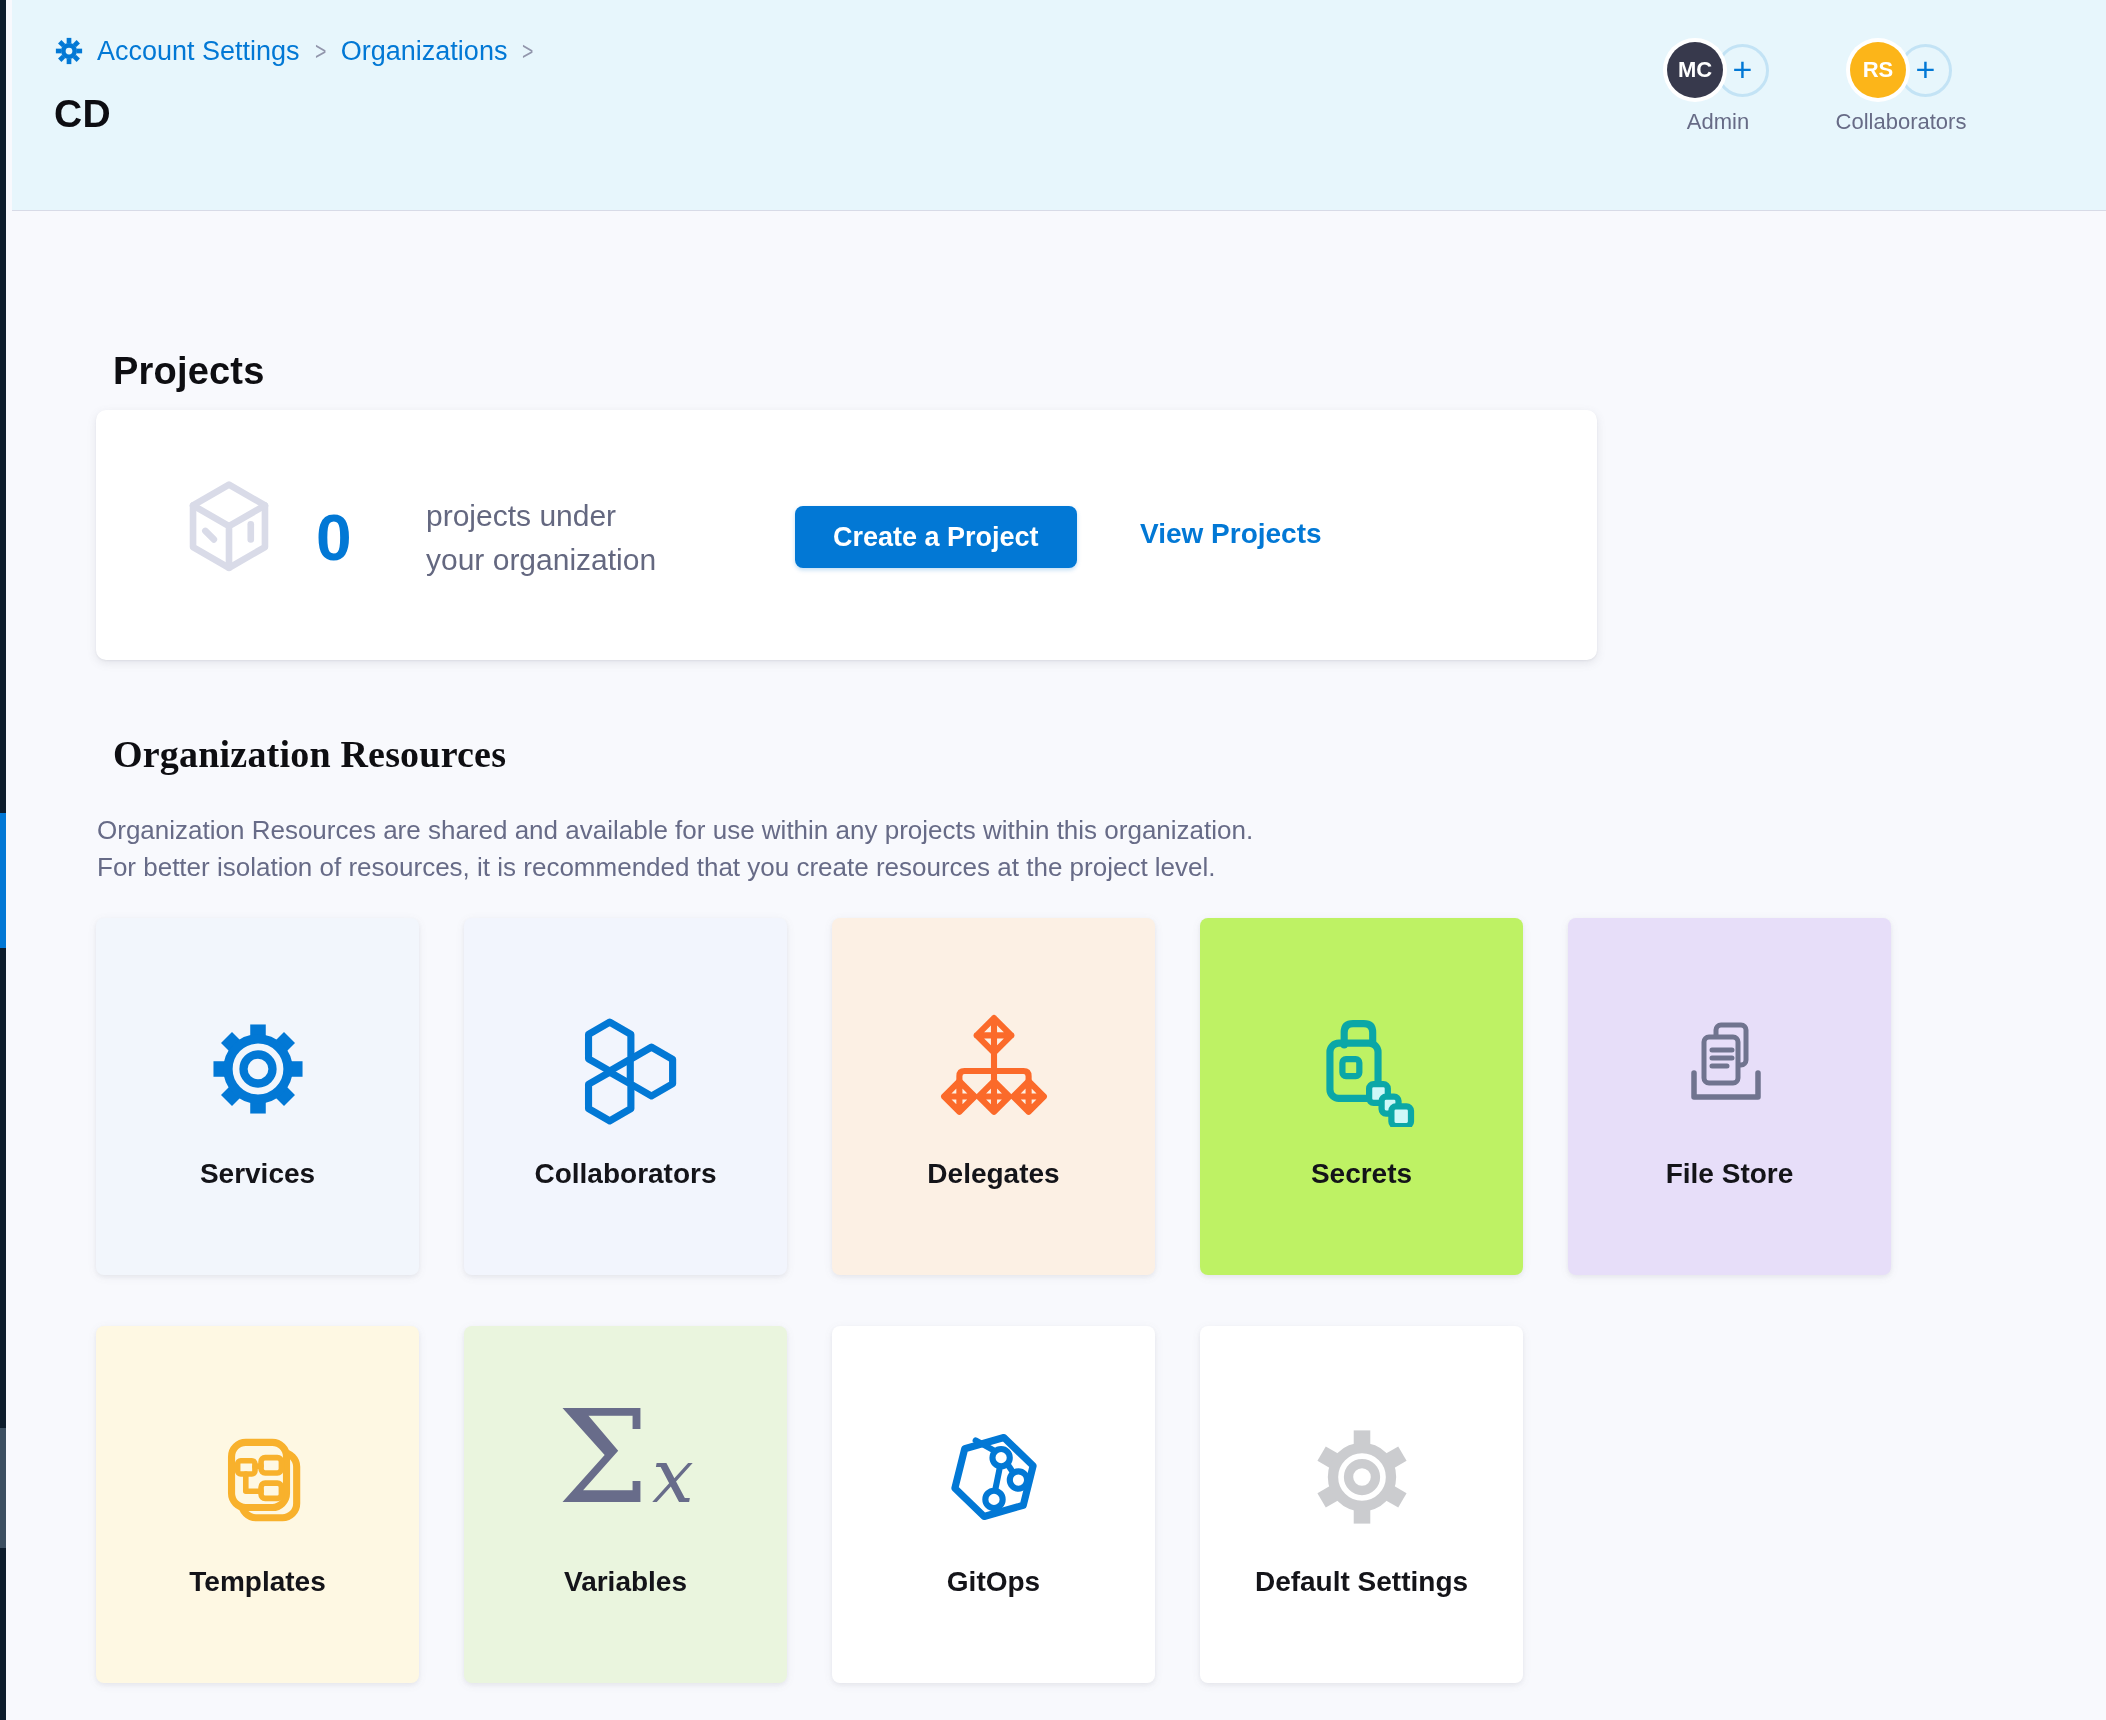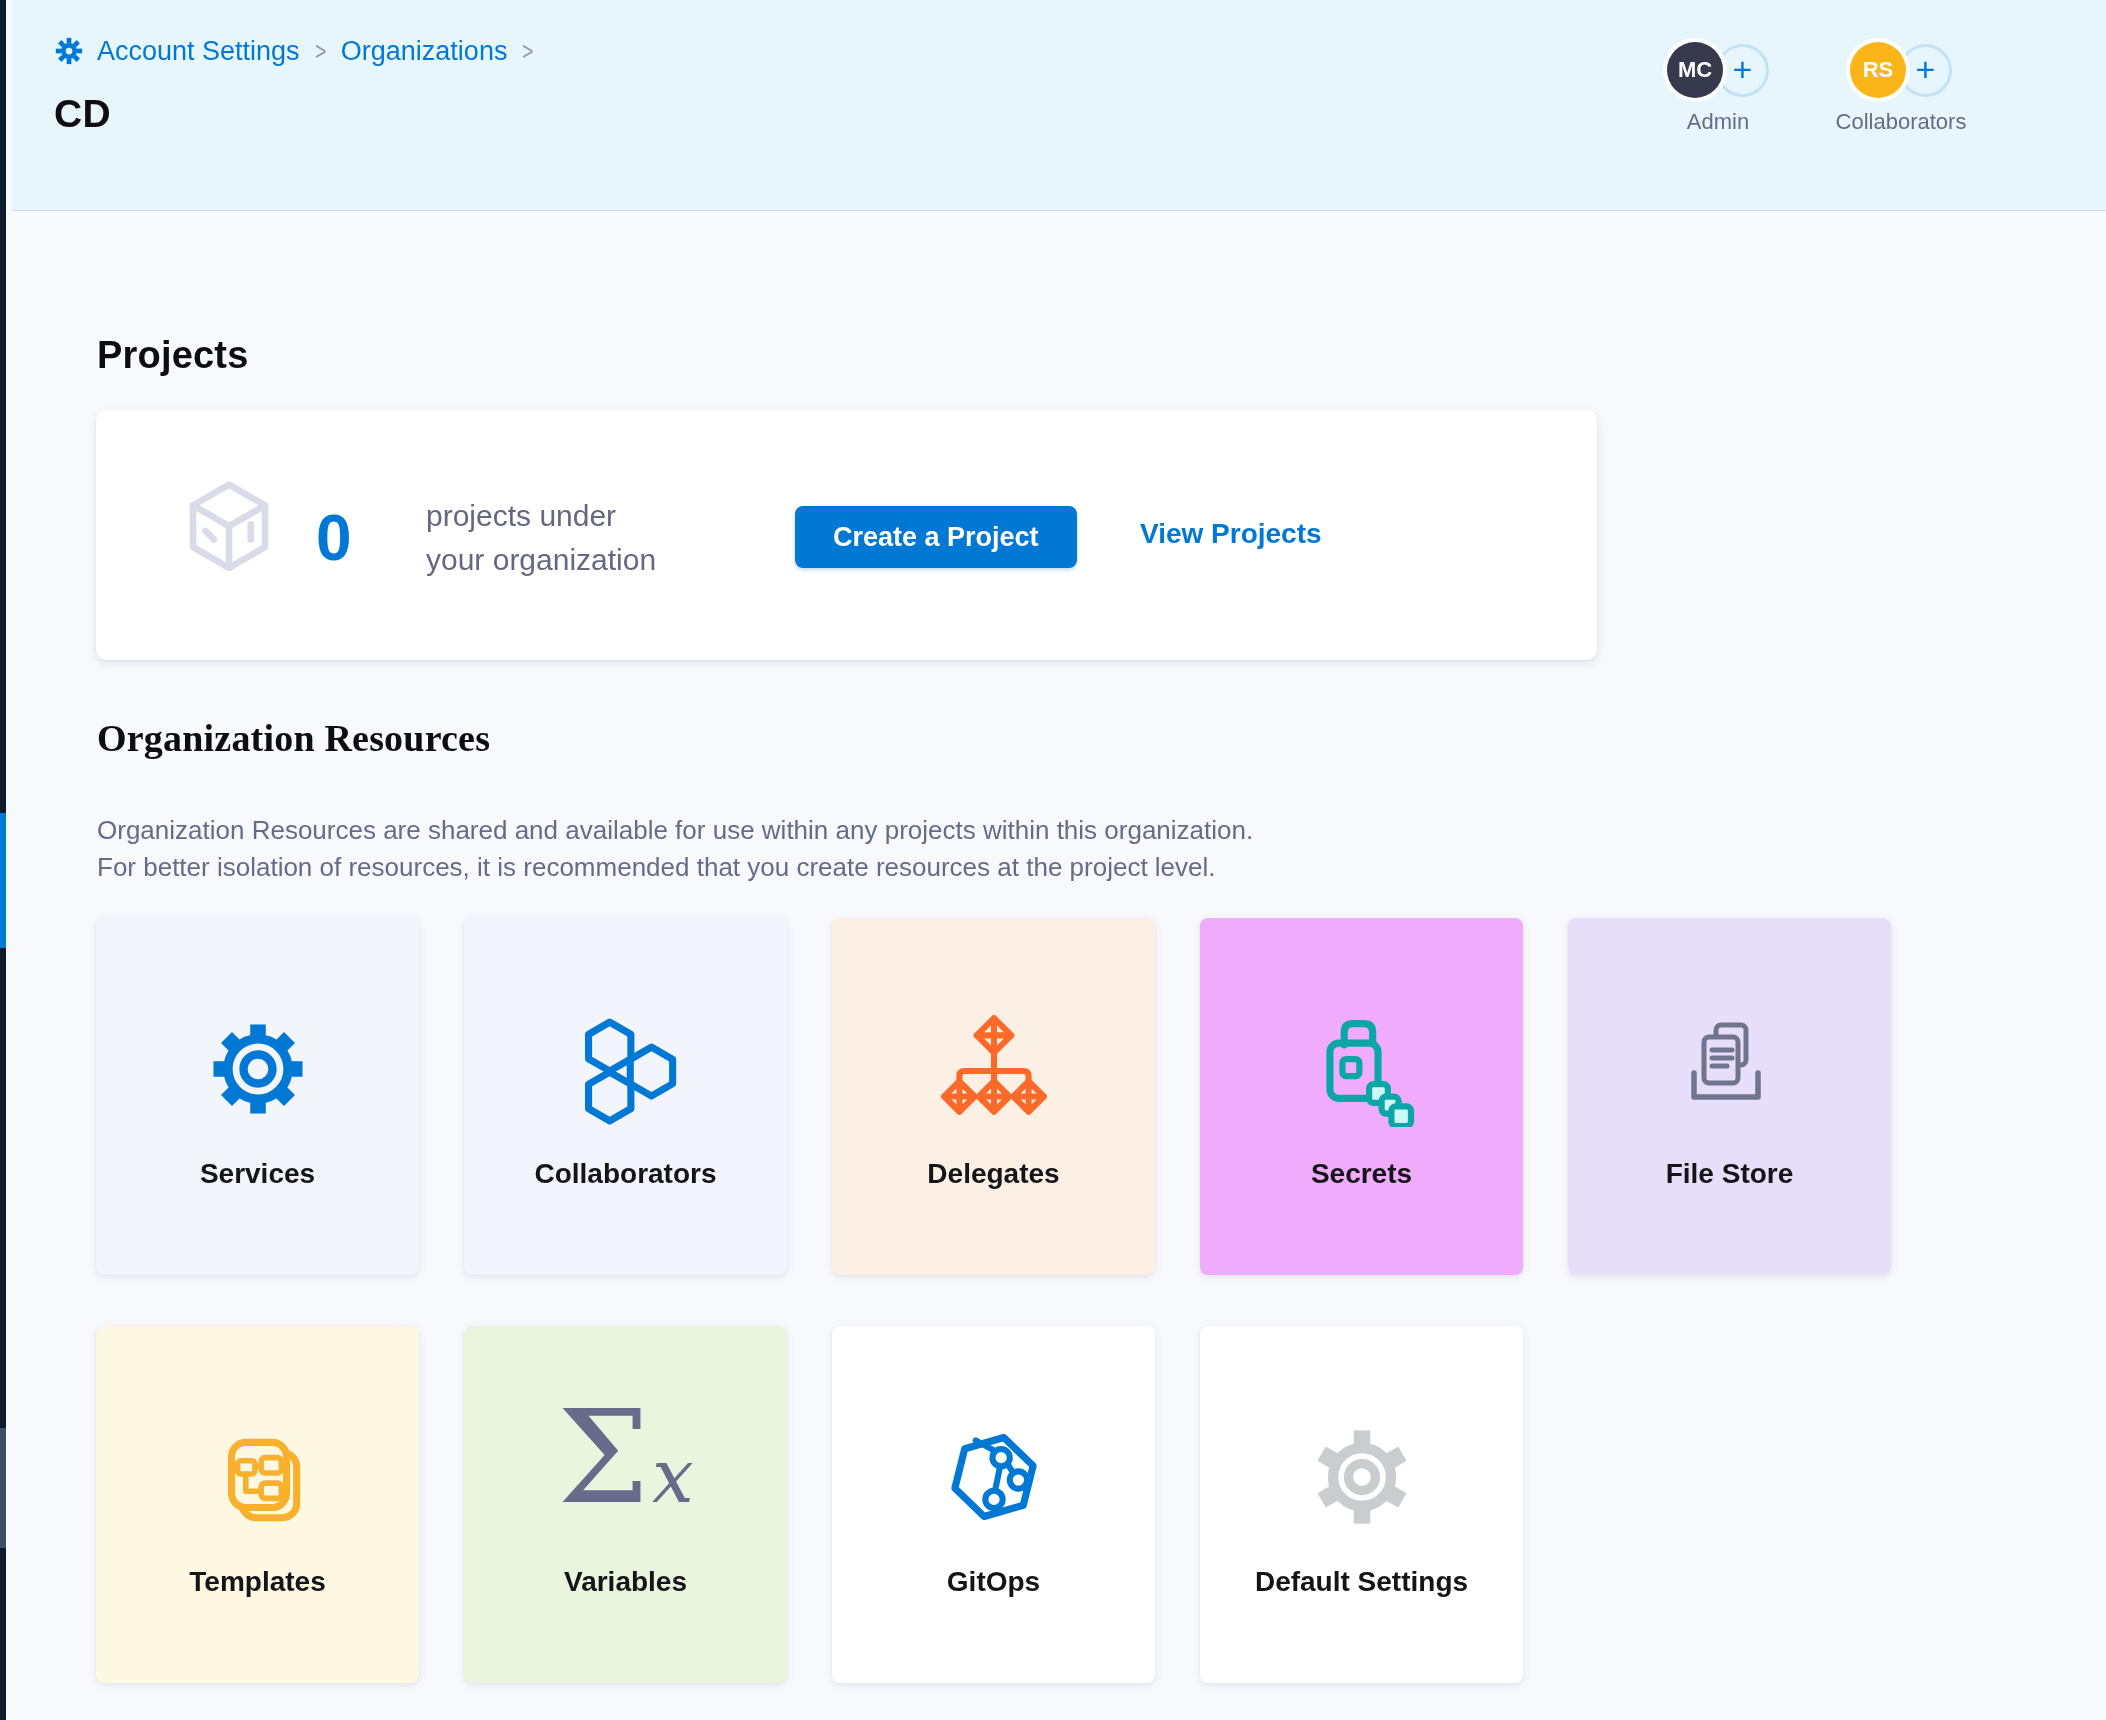--- a/index.html
+++ b/index.html
@@ -23,21 +23,21 @@
   .people-row{display:flex;align-items:center;}
   .avatar{width:56px;height:56px;border-radius:50%;display:flex;align-items:center;justify-content:center;
           color:#fff;font-weight:700;font-size:22px;box-shadow:0 0 0 4px #ffffff;position:relative;z-index:2;cursor:pointer;}
   .avatar-dark{background:#37394c;}
   .avatar-yellow{background:#fcb519;}
   .plus-circle{width:47px;height:47px;border:3px solid #c3e3f5;border-radius:50%;margin-left:-7px;
                display:flex;align-items:center;justify-content:center;position:relative;z-index:1;cursor:pointer;}
   .plus-sign{font-size:34px;color:#0278d5;font-weight:400;line-height:1;margin-top:-3px;}
   .people-label{margin-top:11px;font-size:22px;color:#676b86;}
   
-  .sec-heading{position:absolute;left:97px;margin:0;font-size:38px;font-weight:700;color:#0e0e12;letter-spacing:.2px;}
+  .sec-heading{position:absolute;left:97px;margin:16px;font-size:38px;font-weight:700;color:#0e0e12;letter-spacing:.2px;}
   .projects-heading{top:334px;}
   .resources-heading{top:716px;font-family:Liberation Serif, serif;}
   
   .projects-card{position:absolute;left:96px;top:410px;width:1501px;height:250px;background:#ffffff;
                  border-radius:10px;box-shadow:0 3px 10px rgba(96,97,112,.14),0 1px 2px rgba(40,41,61,.06);}
   .cube{position:absolute;left:80px;top:62px;}
   .proj-count{position:absolute;left:220px;top:96px;font-size:64px;line-height:64px;font-weight:700;color:#0278d5;}
   .proj-desc{position:absolute;left:330px;top:84px;font-size:30px;line-height:44px;color:#646880;}
   .create-btn{position:absolute;left:699px;top:96px;height:62px;padding:0 38px;background:#0278d5;color:#ffffff;
               border:none;border-radius:8px;font-family:"Liberation Sans",sans-serif;font-size:27px;font-weight:700;
@@ -48,21 +48,21 @@
   .res-desc{position:absolute;left:97px;top:812px;font-size:26px;line-height:37px;color:#676b87;}
   
   .grid{position:absolute;left:96px;top:918px;display:grid;grid-template-columns:repeat(5,323px);
         column-gap:45px;row-gap:51px;}
   .card{position:relative;height:357px;border-radius:8px;cursor:pointer;
         box-shadow:0 2px 4px rgba(40,41,61,.05),0 2px 10px rgba(96,97,112,.08);}
   .c-services{background:#f2f6fc;}
   .c-environments{background:#f2f5fd;}
   .c-connectors{background:#f3f4fe;}
   .c-delegates{background:#fcf0e4;}
-  .c-secrets{background:#f0abfc;}
+  .c-secrets{background:#bef264;}
   .c-filestore{background:#e7def9;}
   .c-templates{background:#fef8e3;}
   .c-variables{background:#eaf5de;padding-left:40px;}
   .c-gitops{background:#ffffff;}
   .c-default{background:#ffffff;}
   .icon-wrap{position:absolute;left:0;top:88px;width:100%;height:126px;display:flex;
              align-items:center;justify-content:center;}
   .card-label{position:absolute;left:0;top:240px;width:100%;text-align:center;
               font-size:28px;font-weight:700;color:#141419;}
   

